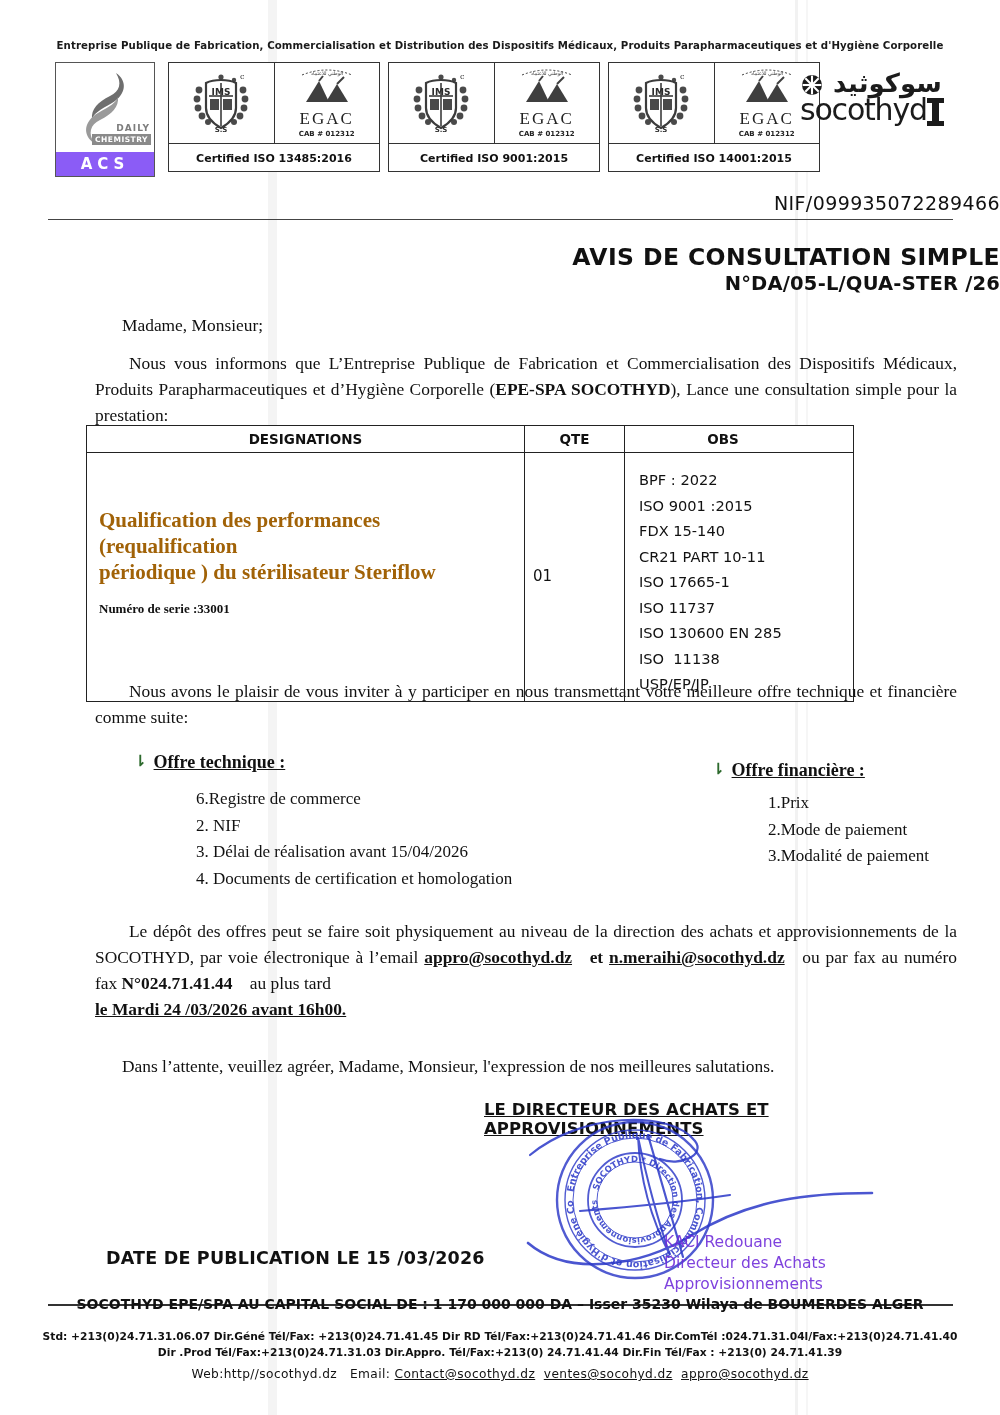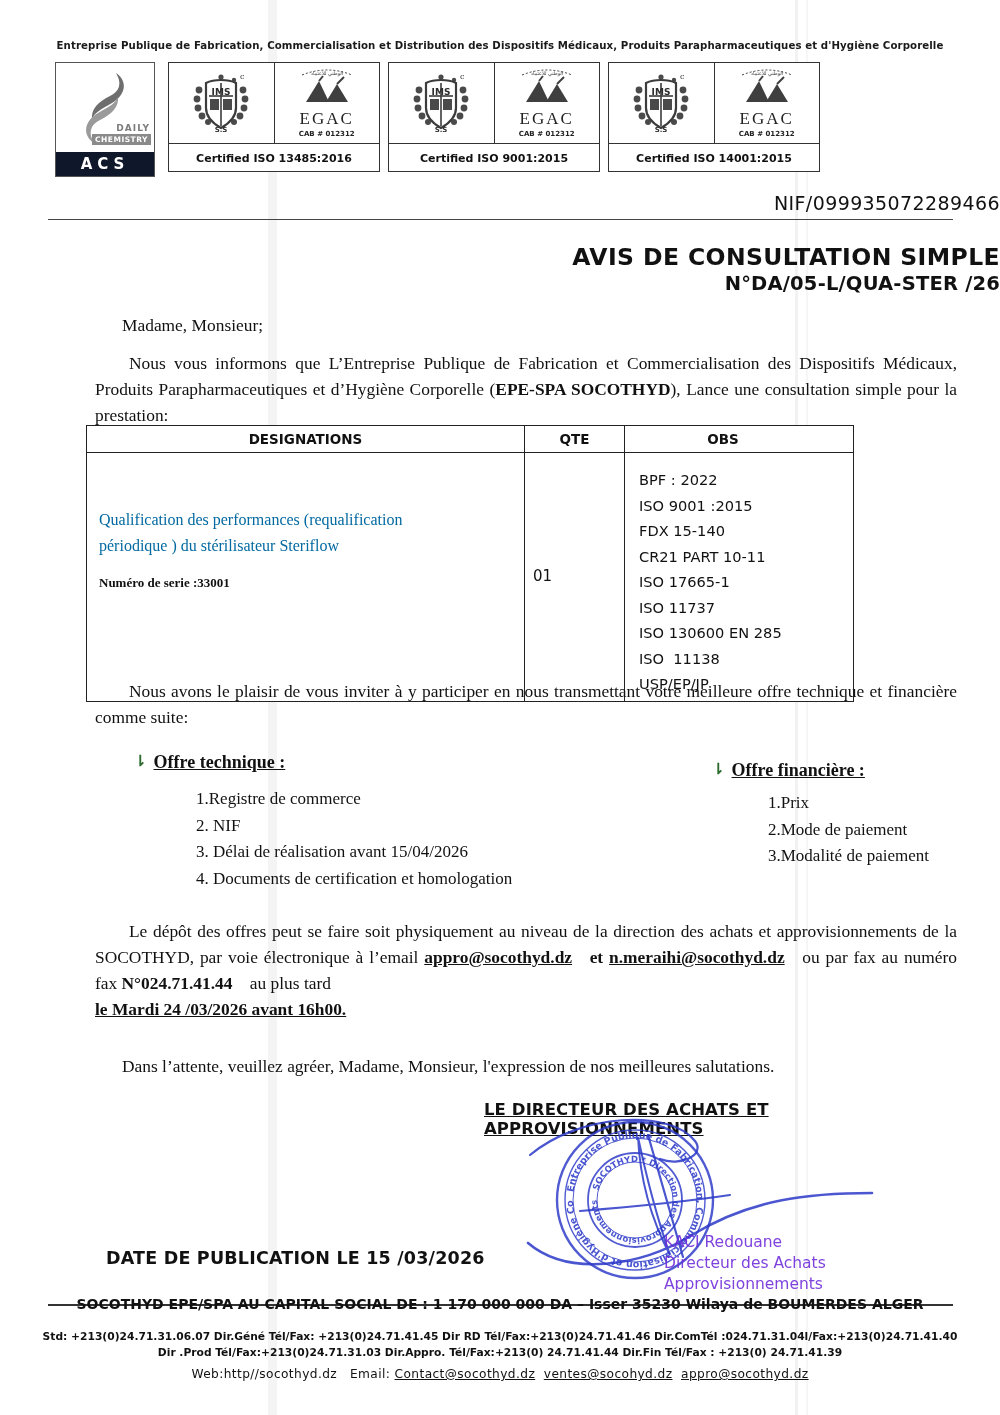--- a/index.html
+++ b/index.html
@@ -24,21 +24,21 @@
     position:absolute;top:40px;left:0;width:1000px;text-align:center;
     font-family:"DejaVu Sans", sans-serif;
     font-size:10.2px;font-weight:600;letter-spacing:.1px;color:#1a1a1a;
   }
   .logo-row{position:absolute;top:62px;left:55px;width:900px;height:118px;}
 
   .acs{position:absolute;left:0;top:0;width:100px;height:115px;border:1px solid #555;box-sizing:border-box;background:#fff;}
   .acs-sw{position:absolute;left:8px;top:6px;width:84px;height:78px;}
   .acs-daily{position:absolute;right:4px;top:60px;font-family:"DejaVu Sans",sans-serif;font-size:9px;font-weight:bold;color:#7d7d7d;letter-spacing:1px;}
   .acs-chem{position:absolute;right:3px;top:71px;background:#8a8a8a;color:#fff;font-family:"DejaVu Sans",sans-serif;font-size:7.5px;font-weight:bold;padding:1px 3px;letter-spacing:.5px;}
-  .acs-bar{position:absolute;left:0;right:0;bottom:0;height:24px;background:#0f172a;color:#fff;
+  .acs-bar{position:absolute;left:0;right:0;bottom:0;height:24px;background:#8b5cf6;color:#fff;
     font-family:"DejaVu Sans",sans-serif;font-weight:bold;font-size:15px;letter-spacing:5px;
     display:flex;align-items:center;justify-content:center;}
 
   .cert{position:absolute;top:0;width:212px;height:110px;border:1.5px solid #333;box-sizing:border-box;background:#fff;}
   .cert.c1{left:113px;} .cert.c2{left:333px;} .cert.c3{left:553px;}
   .cert-top{position:relative;height:80px;display:flex;border-bottom:1.5px solid #333;}
   .cert-half{flex:1;display:flex;align-items:center;justify-content:center;position:relative;}
   .cert-half.left{border-right:1.5px solid #333;}
   .cert-lab{height:28px;display:flex;align-items:center;justify-content:center;
     font-family:"DejaVu Sans",sans-serif;font-size:11px;font-weight:bold;color:#111;}
@@ -75,21 +75,21 @@
   .tbl-row{display:flex;}
   .tbl-hd{border-bottom:1.3px solid #222;}
   .cell{box-sizing:border-box;padding:4px 8px;}
   .c-des{width:438px;border-right:1.3px solid #222;}
   .c-qte{width:100px;border-right:1.3px solid #222;}
   .c-obs{flex:1;}
   .tbl-hd .cell{font-family:"DejaVu Sans",sans-serif;font-size:13.5px;font-weight:bold;text-align:center;color:#111;padding:5px 4px;}
   .c-obs-hd{position:relative;}
   .obs-hd-txt{display:block;margin-right:32px;}
   .body-row{min-height:210px;}
-  .des-txt{font-family:"Liberation Serif",serif;font-weight:normal;font-size:16px;line-height:26px;color:#0369a1;padding-top:50px;padding-left:4px;}
+  .des-txt{font-family:"Liberation Serif",serif;font-weight:bold;font-size:21px;line-height:26px;color:#a16207;padding-top:50px;padding-left:4px;}
   .des-ser{font-family:"Liberation Serif",serif;font-weight:bold;font-size:13px;color:#111;padding-left:4px;padding-top:16px;}
   .qte-txt{font-family:"DejaVu Sans",sans-serif;font-size:15px;color:#111;padding-top:110px;}
   .obs-list{font-family:"DejaVu Sans",sans-serif;font-size:14.6px;line-height:25.5px;color:#111;padding-top:10px;padding-left:6px;}
   .obs-list div{white-space:pre;}
 
   
   .para2{left:95px;top:678px;width:862px;text-indent:34px;}
   .off-head{position:absolute;font-family:"Liberation Serif",serif;font-weight:bold;font-size:18px;color:#111;}
   .off-head span.u{text-decoration:underline;}
   .arrow{display:inline-block;color:#2d6a2d;font-size:15px;margin-right:7px;transform:translateY(-2px);}
@@ -281,20 +281,42 @@
             </svg>
             <div class="egac-word">EGAC</div>
             <div class="cab">CAB # 012312</div>
           </div>
         </div>
       </div>
       <div class="cert-lab">Certified ISO 14001:2015</div>
     </div>
   </div>
 
+  <div class="brand">
+    <div class="brand-ar">
+      <span>سوكوثيد</span>
+      <svg class="brand-mark" width="24" height="24" viewBox="0 0 24 24">
+        <circle cx="12" cy="12" r="10" fill="#1b1b1b"></circle>
+        <circle cx="12" cy="12" r="2.4" fill="#fff"></circle>
+        <g stroke="#fff" stroke-width="2.1">
+          <line x1="12" y1="2.6" x2="12" y2="21.4"></line>
+          <line x1="2.6" y1="12" x2="21.4" y2="12"></line>
+          <line x1="5.3" y1="5.3" x2="18.7" y2="18.7"></line>
+          <line x1="18.7" y1="5.3" x2="5.3" y2="18.7"></line>
+        </g>
+      </svg>
+    </div>
+    <div class="brand-lat">
+      <span>socothyd</span><svg class="brand-mark" width="17" height="28" viewBox="0 0 17 28">
+          <rect x="0" y="0" width="17" height="5" fill="#1b1b1b"></rect>
+          <rect x="5" y="5" width="7" height="18" fill="#1b1b1b"></rect>
+          <rect x="0" y="23" width="17" height="5" fill="#1b1b1b"></rect>
+        </svg>
+    </div>
+  </div>
 
   <div class="nif">NIF/099935072289466</div>
   <div class="rule r1"></div>
 
   <div class="title t1">AVIS DE CONSULTATION SIMPLE</div>
   <div class="title t2">N°DA/05-L/QUA-STER /26</div>
 
   <div class="body-txt salut">Madame, Monsieur;</div>
 
   <div class="body-txt intro"><span>Nous vous informons que L’Entreprise Publique de Fabrication et Commercialisation des Dispositifs Médicaux, Produits Parapharmaceutiques et d’Hygiène Corporelle (</span><b class="inl">EPE-SPA SOCOTHYD</b><span>), Lance une consultation simple pour la prestation:</span></div>
@@ -329,21 +351,21 @@
           <div>USP/EP/JP</div>
         </div>
       </div>
     </div>
   </div>
 
   <div class="body-txt para2">Nous avons le plaisir de vous inviter à y participer en nous transmettant votre meilleure offre technique et financière comme suite:</div>
 
   <div class="off-head off-tech-h"><span class="arrow">⇂</span><span class="u">Offre technique :</span></div>
   <div class="off-list off-tech-l">
-    <div>1.Registre de commerce</div>
+    <div>6.Registre de commerce</div>
     <div>2. NIF</div>
     <div>3. Délai de réalisation avant 15/04/2026</div>
     <div>4. Documents de certification et homologation</div>
   </div>
 
   <div class="off-head off-fin-h"><span class="arrow">⇂</span><span class="u">Offre financière :</span></div>
   <div class="off-list off-fin-l">
     <div>1.Prix</div>
     <div>2.Mode de paiement</div>
     <div>3.Modalité de paiement</div>

